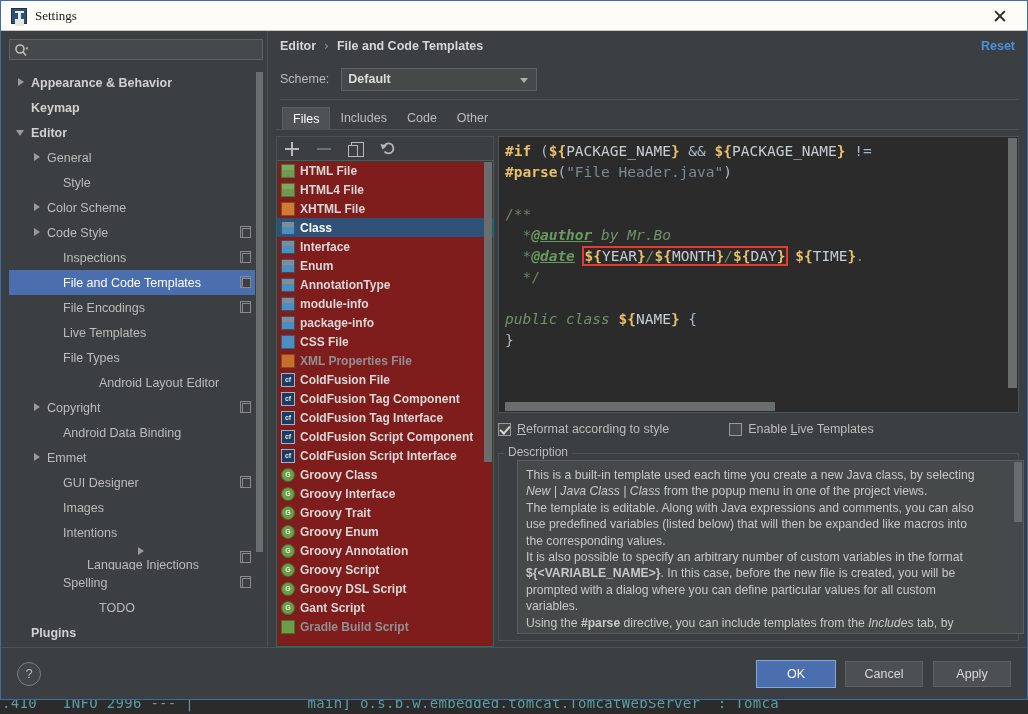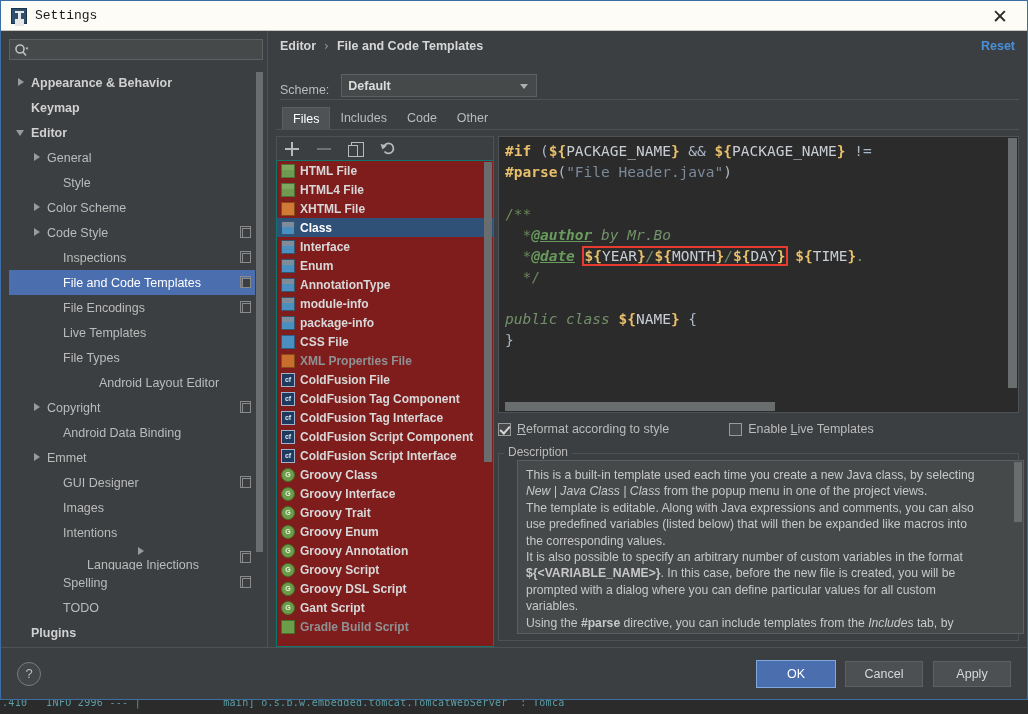--- a/index.html
+++ b/index.html
@@ -13,21 +13,21 @@
 
   
   #bg-layer {
     position: absolute; inset: 0;
     background: #2b2b2b;
   }
   #bg-log {
     position: absolute;
     left: 0; bottom: 0; width: 1028px; height: 22px;
     font-family: "DejaVu Sans Mono", monospace;
-    font-size: 10px;
+    font-size: 14px;
     color: #5b9ea6;
     white-space: pre;
     overflow: hidden;
     line-height: 22px;
     padding-left: 2px;
     letter-spacing: .3px;
   }
 
   
   #dialog {
@@ -62,21 +62,21 @@
     width: 9px; height: 2px; background: #e8e8e8;
   }
   #title-icon::after {
     content: "";
     position: absolute; left: 6px; top: 4px;
     width: 3px; height: 7px; background: #e8e8e8;
     box-shadow: -3px 6px 0 0 #e8e8e8, 3px 6px 0 0 #e8e8e8, 0 6px 0 0 #e8e8e8;
   }
   #title-text {
     font-size: 13px; color: #1a1a1a;
-    font-family: Liberation Mono, monospace;
+    font-family: Liberation Serif, serif;
   }
   #title-close {
     position: absolute; right: 10px; top: 0;
     height: 30px; width: 34px;
     display: flex; align-items: center; justify-content: center;
     font-size: 19px; color: #2a2a2a; cursor: pointer;
     font-family: "DejaVu Sans", sans-serif;
   }
 
   
@@ -187,21 +187,21 @@
   .crumb-sep {
     color: #9a9a9a; font-size: 12px; margin: 0 8px;
     font-family: "DejaVu Sans", sans-serif;
   }
   #reset-link {
     margin-left: auto; color: #4a90d9; font-size: 12.5px;
     font-weight: bold; cursor: pointer; padding-right: 4px;
   }
   #scheme-row {
     height: 36px; min-height: 36px;
-    display: flex; align-items: flex-end;
+    display: flex; align-items: center;
     padding-left: 4px;
   }
   #scheme-label { color: #bbbbbb; font-size: 12.5px; margin-right: 12px; }
   #scheme-combo {
     width: 196px; height: 23px;
     background: #45494a; border: 1px solid #5e6163;
     display: flex; align-items: center;
     padding: 0 6px; position: relative; cursor: pointer;
   }
   #scheme-value { color: #dcdcdc; font-size: 12.5px; font-weight: bold; }
@@ -586,21 +586,21 @@
             <div class="tree-row" style="padding-left: 22px; flex-direction: column;">
               <span class="tw closed"></span>
               <span class="tree-label">Language Injections</span>
               <span class="copy-badge"></span>
             </div>
             <div class="tree-row" style="padding-left: 38px;">
               <span class="tw"></span>
               <span class="tree-label">Spelling</span>
               <span class="copy-badge"></span>
             </div>
-            <div class="tree-row" style="padding-left: 38px;">
+            <div class="tree-row" style="padding-left: 38px; gap: 36px;">
               <span class="tw"></span>
               <span class="tree-label">TODO</span>
             </div>
             <div class="tree-row bold" style="padding-left: 6px;">
               <span class="tw"></span>
               <span class="tree-label">Plugins</span>
             </div>
             <div class="tree-row bold" style="padding-left: 6px;"></div>
           </div>
         <div id="tree-scroll"></div>

